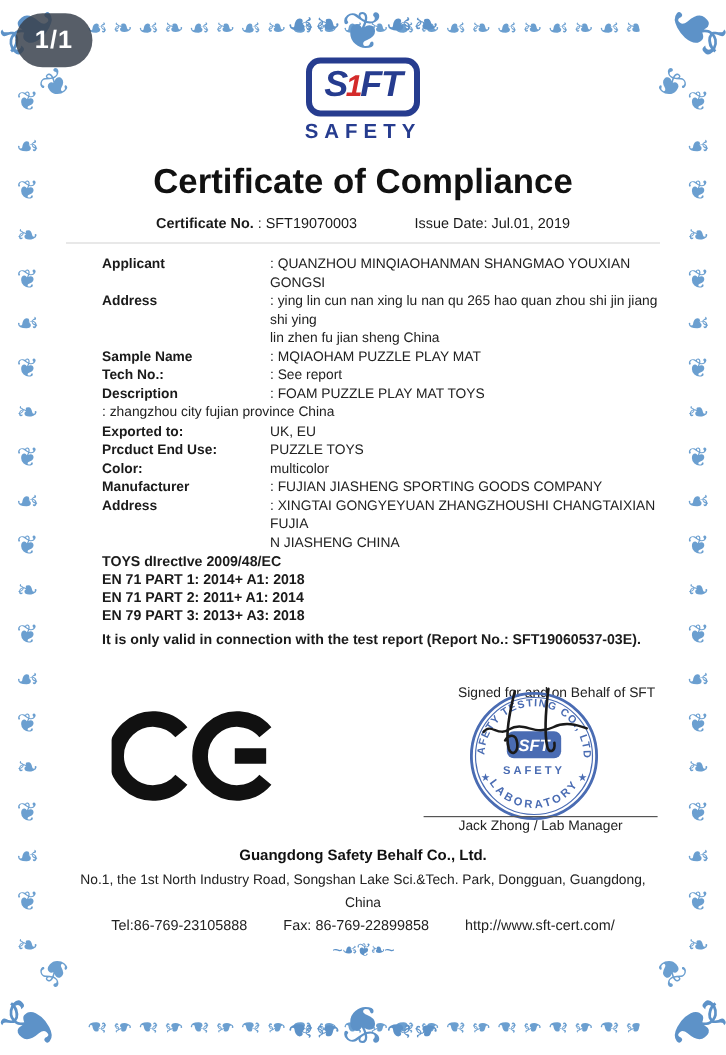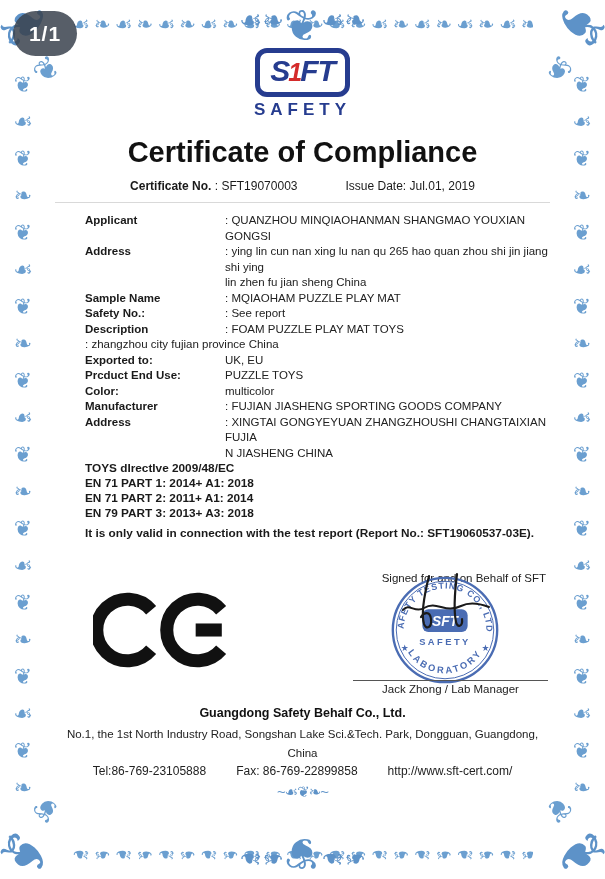--- a/index.html
+++ b/index.html
@@ -168,21 +168,21 @@
     <div class="frow">
         <span class="flabel">Address</span>
         <span class="fvalue">: ying lin cun nan xing lu nan qu 265 hao quan zhou shi jin jiang shi ying
 lin zhen fu jian sheng China</span>
       </div>
     <div class="frow">
         <span class="flabel">Sample Name</span>
         <span class="fvalue">: MQIAOHAM PUZZLE PLAY MAT</span>
       </div>
     <div class="frow">
-        <span class="flabel">Safety No.:</span>
+        <span class="flabel">Tech No.:</span>
         <span class="fvalue">: See report</span>
       </div>
     <div class="frow">
         <span class="flabel">Description</span>
         <span class="fvalue">: FOAM PUZZLE PLAY MAT TOYS</span>
       </div>
     <div class="frow">
         <span class="fvalue">: zhangzhou city fujian province China</span>
       </div>
     <div class="frow">

